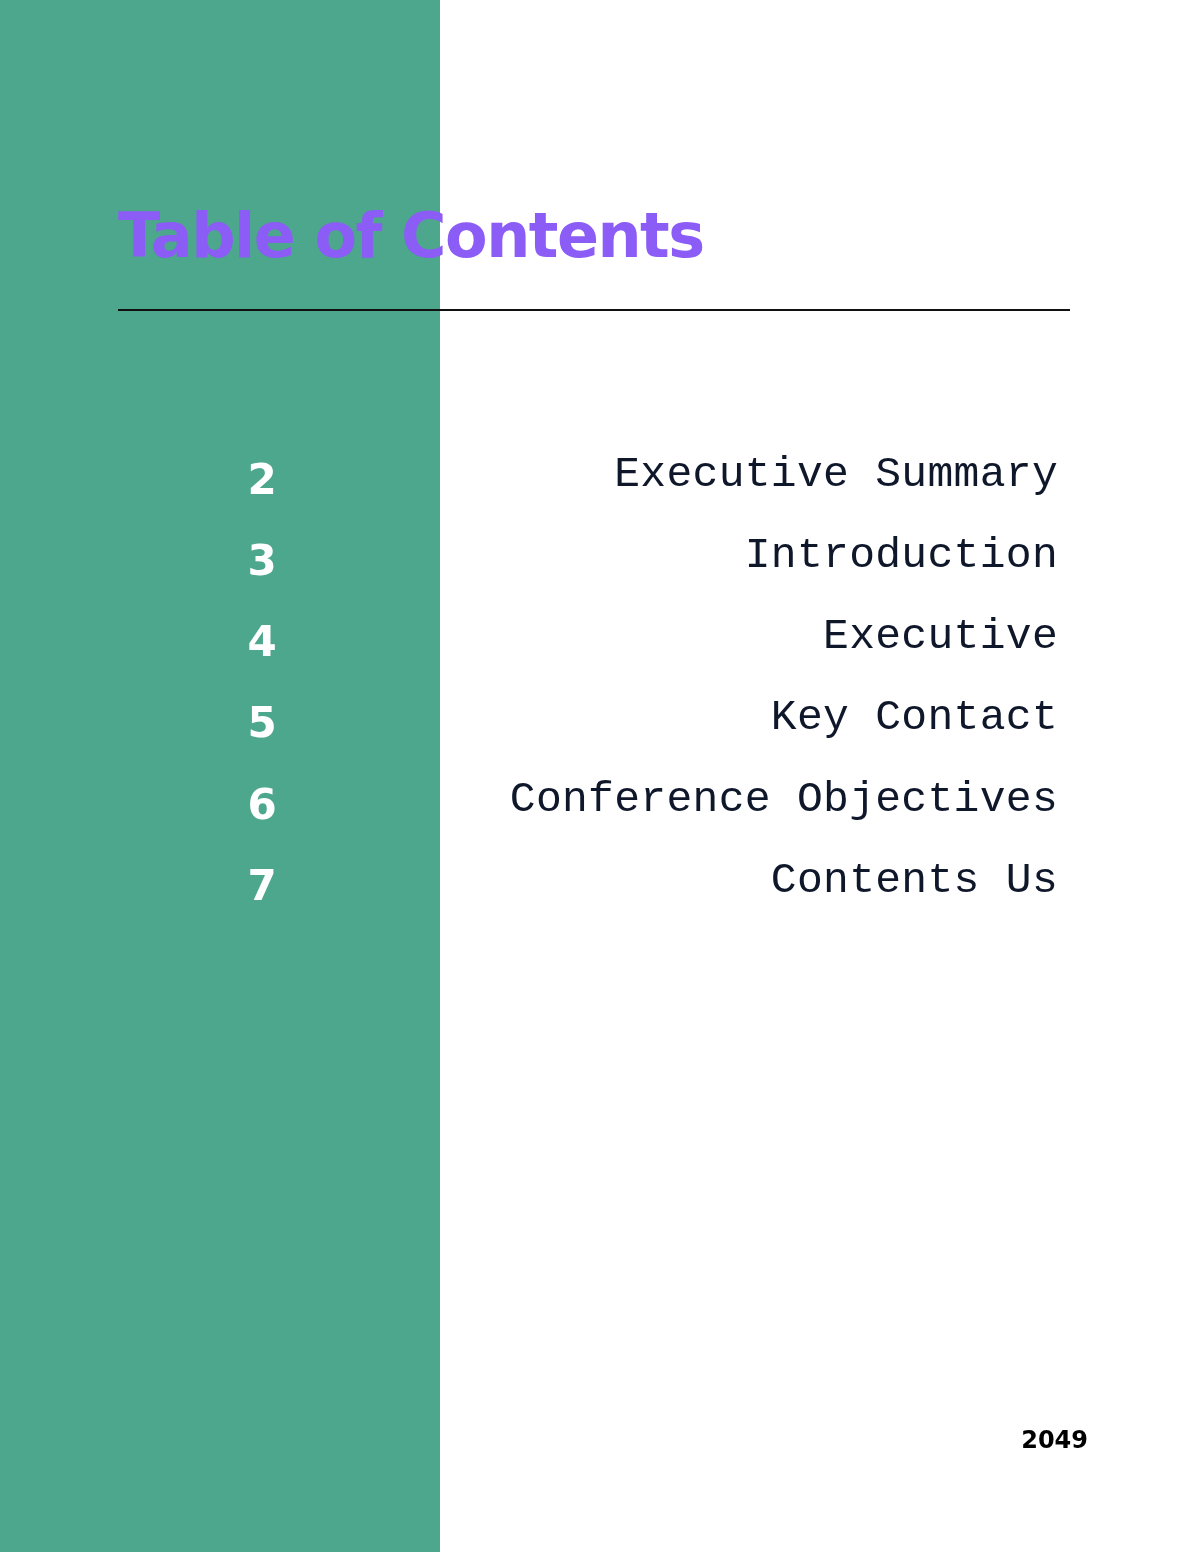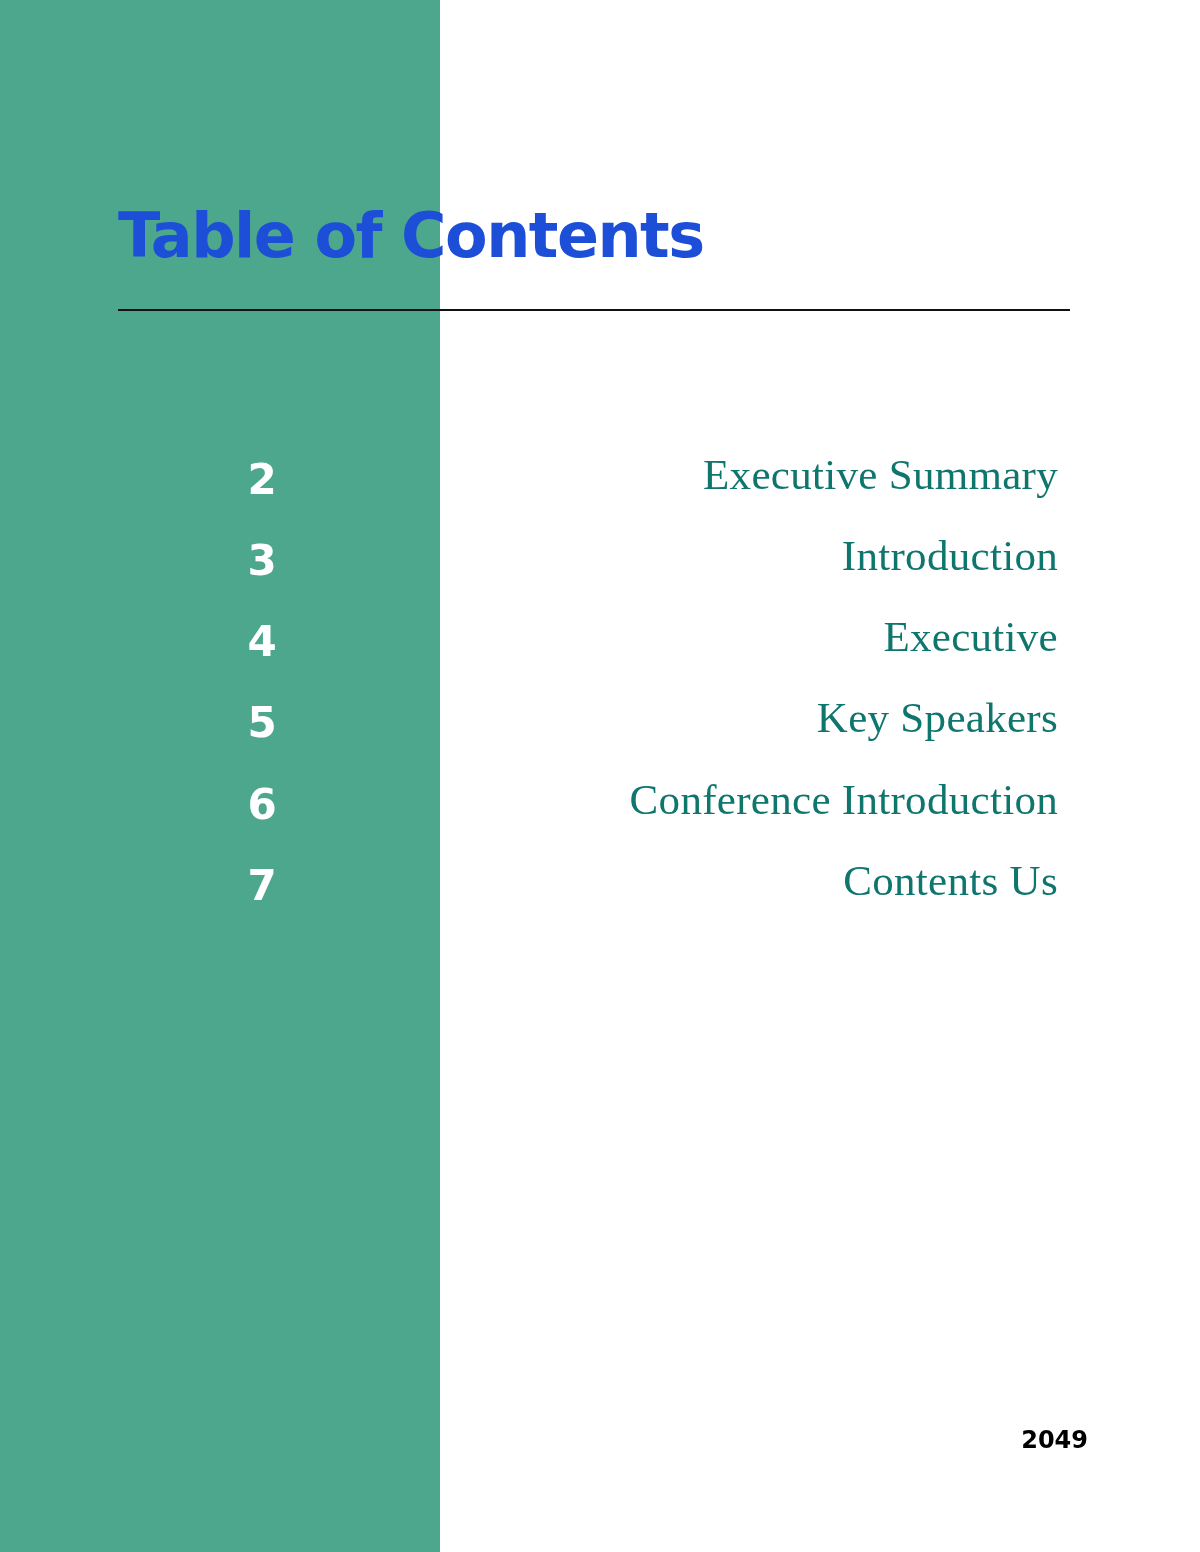--- a/index.html
+++ b/index.html
@@ -9,35 +9,35 @@
       font-family: "Liberation Sans", sans-serif;
     }
     .green-panel {
       position: absolute; left: 0; top: 0; width: 440px; height: 1552px;
       background: #4ca78d;
     }
     .title {
       position: absolute; left: 118px; top: 196px;
       font-family: "DejaVu Sans", sans-serif;
       font-weight: bold; font-size: 62px; letter-spacing: -1.5px;
-      color: #1d4ed8; white-space: nowrap; line-height: 80px; text-align: right;
+      color: #8b5cf6; white-space: nowrap; line-height: 80px; text-align: right;
     }
     .rule {
       position: absolute; left: 118px; top: 309px; width: 952px; height: 2px;
       background: #111111;
     }
     .num {
       position: absolute; left: 222px; width: 80px; text-align: center;
       font-family: "DejaVu Sans", sans-serif;
       font-weight: bold; font-size: 42px; color: #ffffff; line-height: 50px;
     }
     .entry {
       position: absolute; right: 142px; text-align: right; white-space: nowrap;
-      font-family: Liberation Serif, serif;
-      font-size: 43px; color: #0f766e; line-height: 54px; letter-spacing: 0.3px;
+      font-family: Liberation Mono, monospace;
+      font-size: 43px; color: #0f172a; line-height: 54px; letter-spacing: 0.3px;
     }
     .year {
       position: absolute; right: 112px; top: 1426px;
       font-family: "DejaVu Sans", sans-serif; font-weight: bold;
       font-size: 24px; color: #000000;
     }
   </style>
 </head>
 <body>
 
@@ -54,25 +54,25 @@
   <div>
     <div class="num" style="top:536px;">3</div>
     <div class="entry" style="top:529px;">Introduction</div>
   </div>
   <div>
     <div class="num" style="top:617px;">4</div>
     <div class="entry" style="top:610px;">Executive</div>
   </div>
   <div>
     <div class="num" style="top:698px;">5</div>
-    <div class="entry" style="top:691px;">Key Speakers</div>
+    <div class="entry" style="top:691px;">Key Contact</div>
   </div>
   <div>
     <div class="num" style="top:780px;">6</div>
-    <div class="entry" style="top:773px;">Conference Introduction</div>
+    <div class="entry" style="top:773px;">Conference Objectives</div>
   </div>
   <div>
     <div class="num" style="top:861px;">7</div>
     <div class="entry" style="top:854px;">Contents Us</div>
   </div>
 </div>
 
 <div class="year">2049</div>
 
 </body></html>

